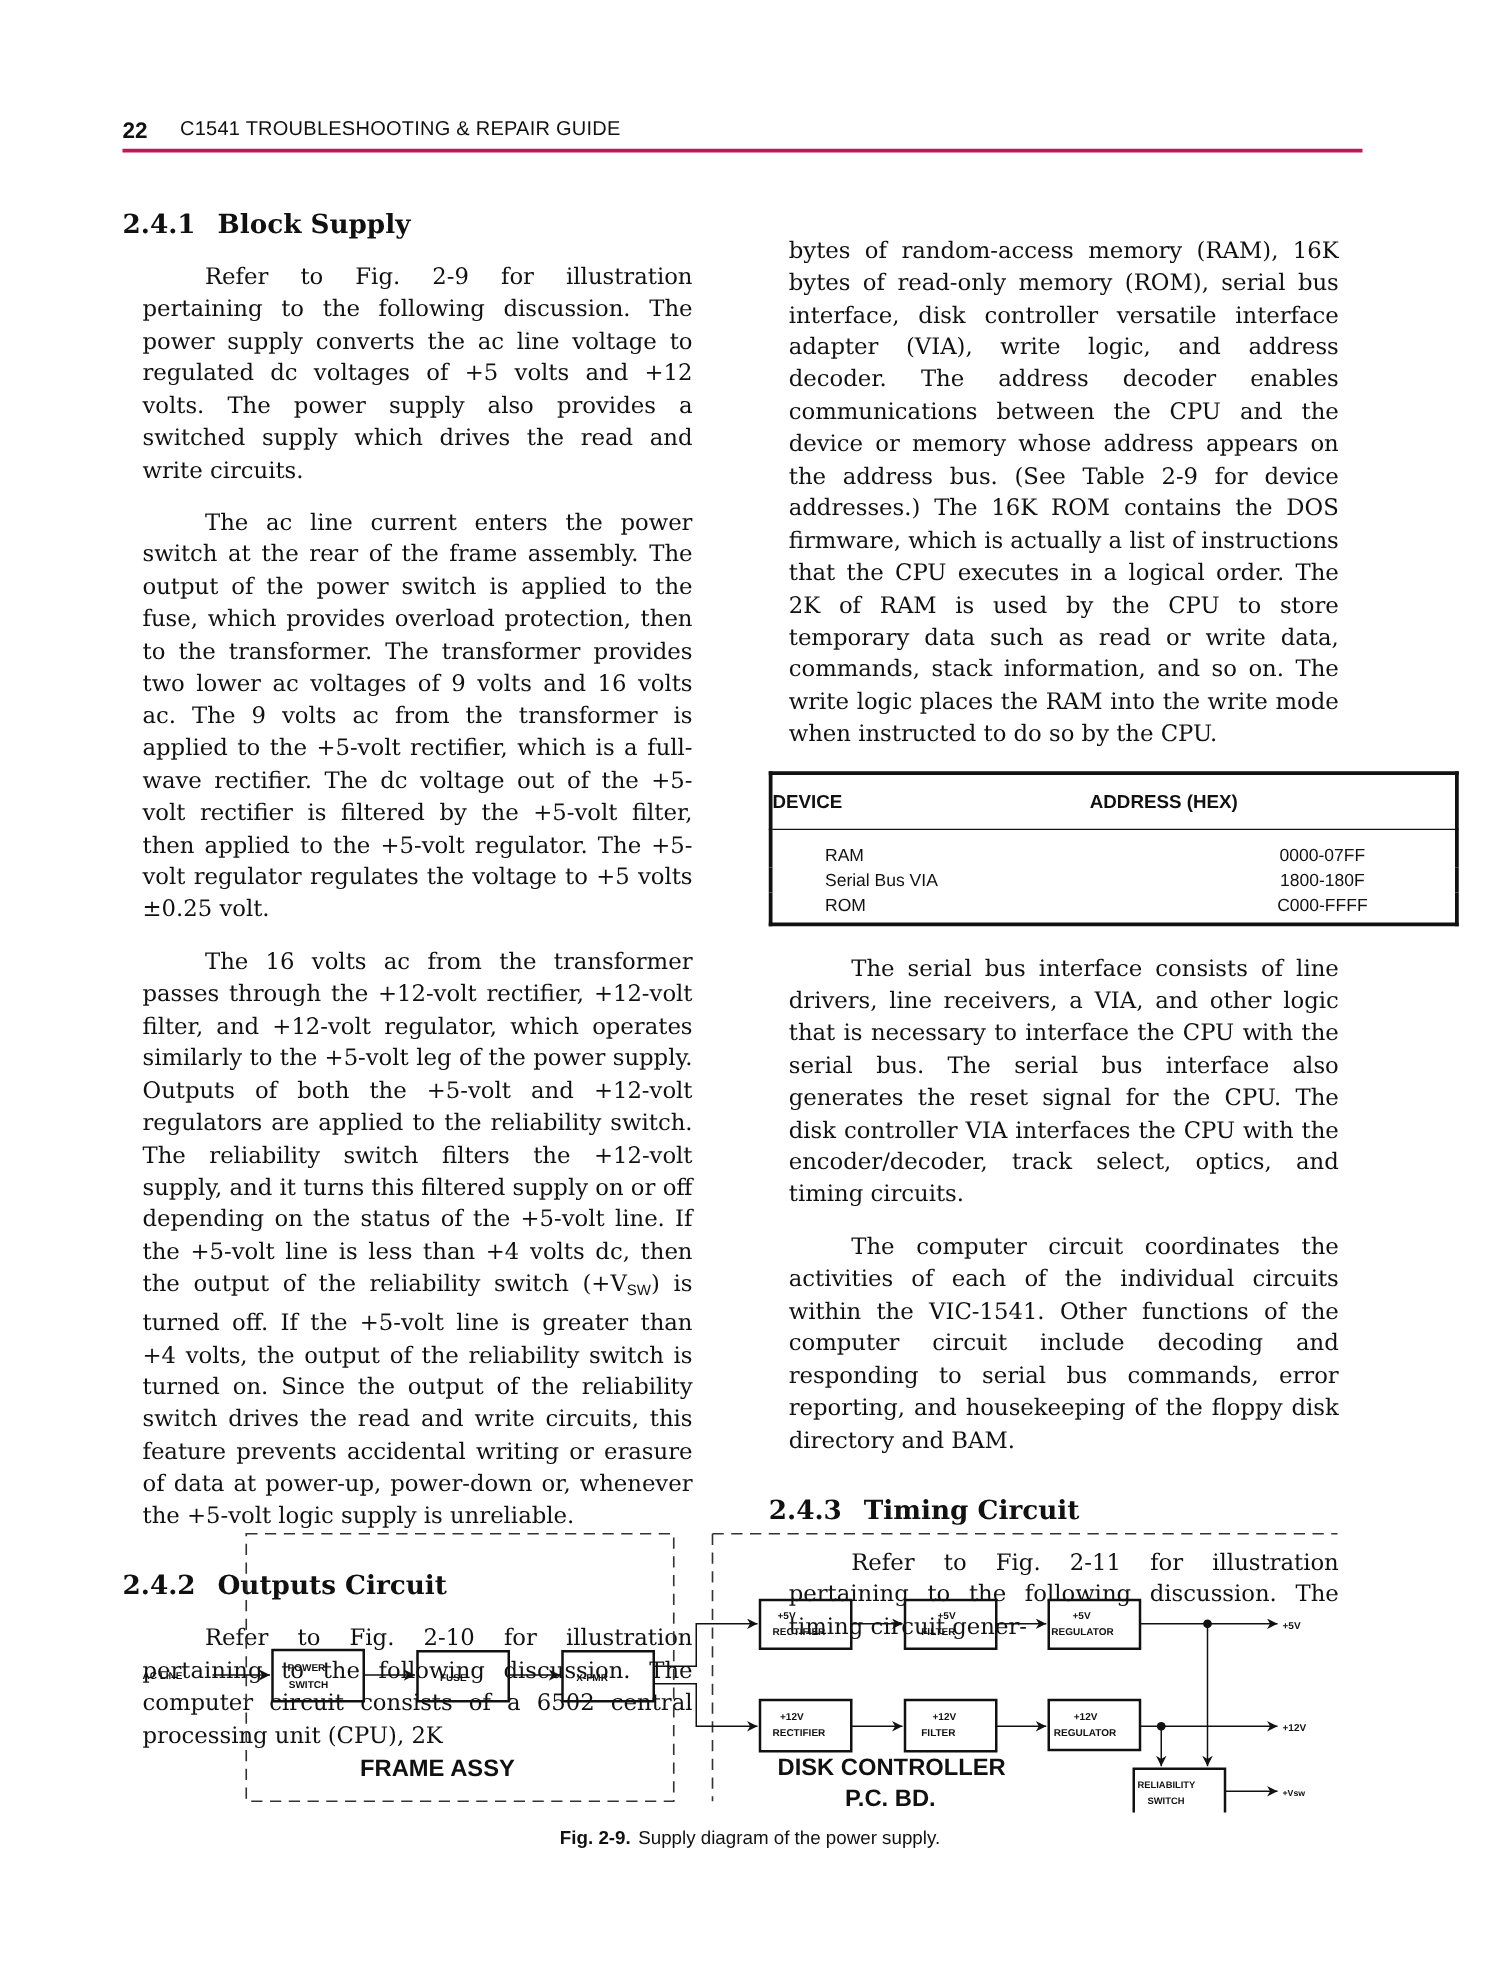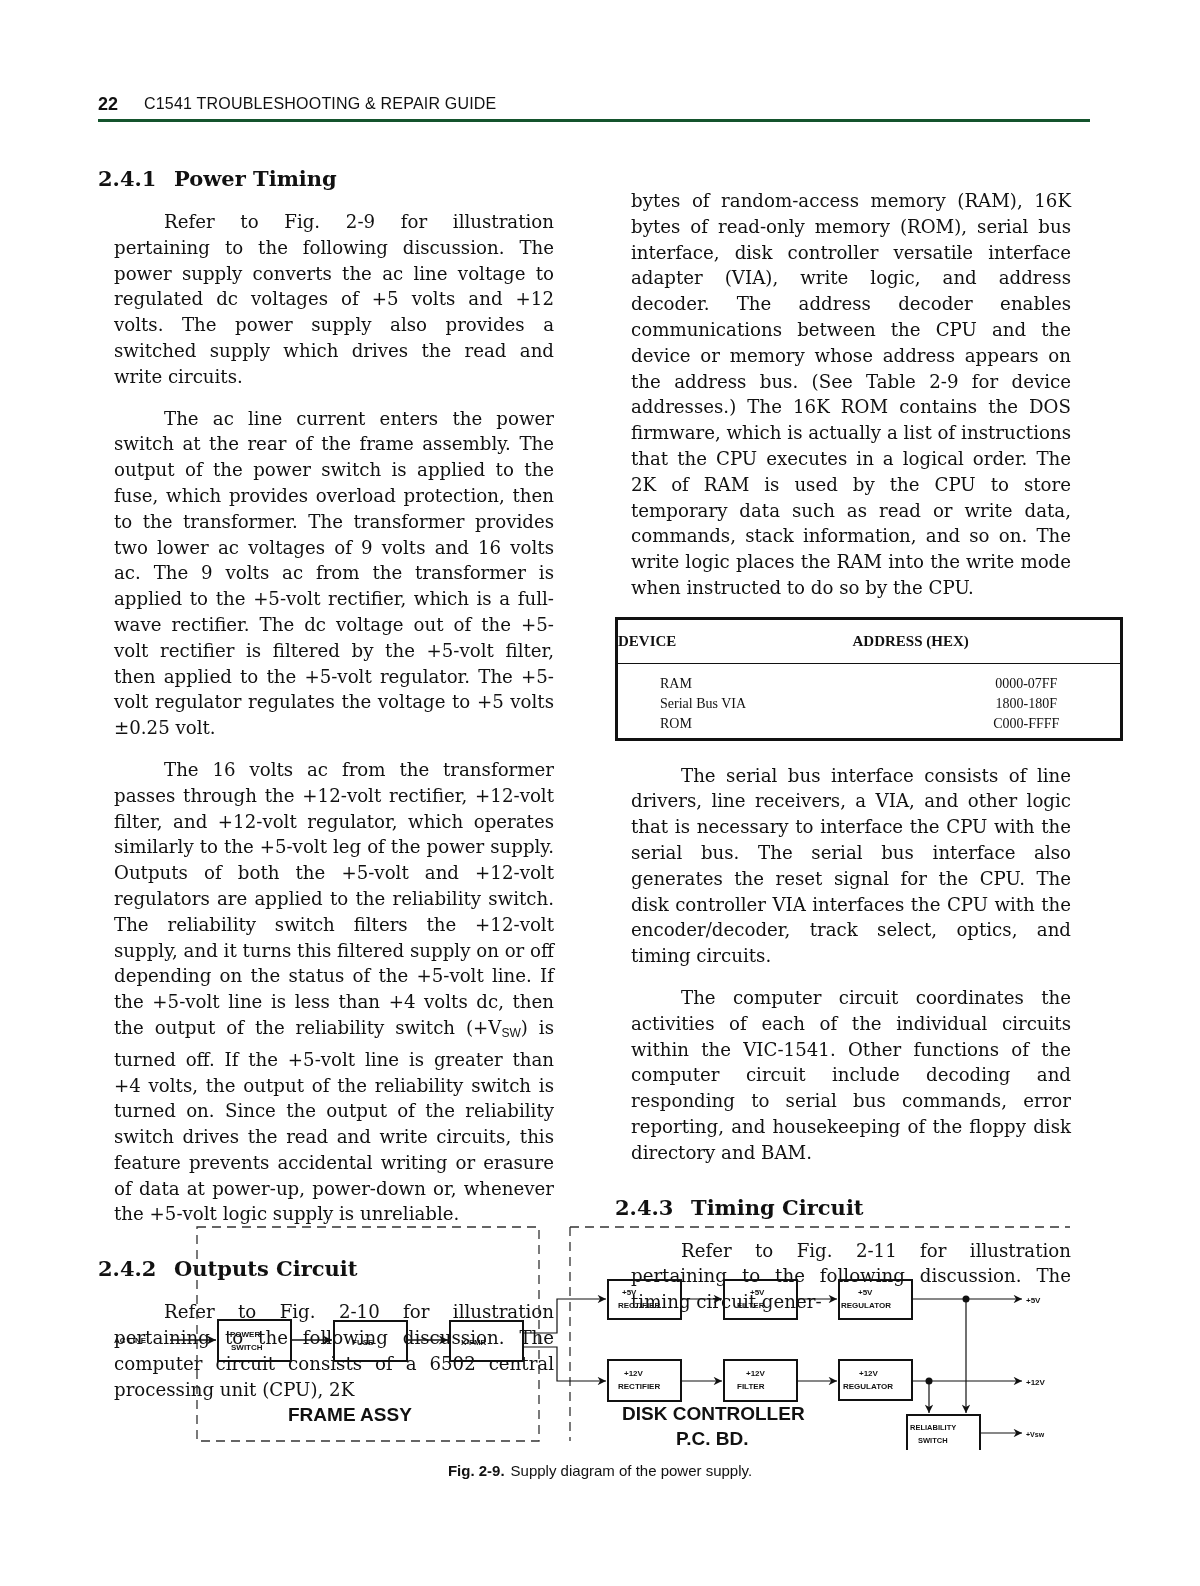--- a/index.html
+++ b/index.html
@@ -1,35 +1,35 @@
 <!DOCTYPE html>
 <html><head>
 <meta charset="utf-8">
 <style>
   * { box-sizing: border-box; margin: 0; padding: 0; }
   html, body { width: 1200px; height: 1586px; background: #ffffff; }
   body { position: relative; font-family: "DejaVu Serif", "Liberation Serif", serif; color: #111; overflow: hidden; }
 
-  .running-head { position: absolute; left: 98px; top: 94px; width: 992px; height: 28px; border-bottom: 3px solid #14532d; }
+  .running-head { position: absolute; left: 98px; top: 94px; width: 992px; height: 28px; border-bottom: 3px solid #be185d; }
   .running-head .pno { position: absolute; left: 0; top: 0; font-family: "Liberation Sans", sans-serif; font-weight: bold; font-size: 18px; }
   .running-head .title { position: absolute; left: 46px; top: 1px; font-family: "Liberation Sans", sans-serif; font-size: 16px; letter-spacing: 0.2px; }
 
   .col { position: absolute; top: 165px; width: 472px; font-size: 18.2px; line-height: 25.8px; text-align: justify; }
   .col.left { left: 98px; }
   .col.right { left: 615px; top: 172px; }
 
   h2 { font-family: "DejaVu Serif", serif; font-weight: bold; font-size: 21px; line-height: 28px; margin: 0; }
   h2 .num { display: inline-block; width: 76px; }
   p { text-indent: 50px; margin: 16px; }
   .gap { height: 12px; }
   sub { font-size: 12px; vertical-align: -3px; font-family: "Liberation Sans", sans-serif; }
 
   .table-caption { text-align: center; font-family: "Liberation Sans", sans-serif; font-size: 15px; margin: 18px 0 22px 0; }
   .table-caption b { margin-right: 10px; }
-  table.dev { width: 508px; border: 3px solid #111; border-collapse: collapse; font-family: Liberation Serif, serif; font-size: 14px; margin-bottom: 22px; }
+  table.dev { width: 552px; border: 3px solid #111; border-collapse: collapse; font-family: Liberation Sans, sans-serif; font-size: 14px; margin-bottom: 22px; }
   table.dev th { font-weight: bold; font-size: 15px; padding: 9px 0 8px 0; border-bottom: 1.5px solid #111; }
   table.dev td { padding: 0; line-height: 20px; }
   table.dev tr.first td { padding-top: 10px; margin-top: 37px; }
   table.dev tr.last td { padding-bottom: 4px; }
   table.dev td.d { padding-left: 42px; }
   table.dev td.a { text-align: center; padding-left: 80px; }
 
   .diagram { position: absolute; left: 110px; top: 1200px; width: 980px; height: 250px; }
   .fig-caption { position: absolute; left: 0; width: 1200px; top: 1462px; text-align: center; font-family: "Liberation Sans", sans-serif; font-size: 15px; }
   .fig-caption b { margin-right: 6px; }
@@ -37,21 +37,21 @@
 </head>
 <body>
 
 <div class="running-head">
   <span class="pno">22</span>
   <span class="title">C1541 TROUBLESHOOTING &amp; REPAIR GUIDE</span>
 </div>
 
 <div class="col left">
   <h2>
-    <span class="num">2.4.1</span><span>Power Timing</span>
+    <span class="num">2.4.1</span><span>Block Supply</span>
   </h2>
   <p>Refer to Fig. 2-9 for illustration pertaining to the following discussion. The power supply converts the ac line voltage to regulated dc voltages of +5 volts and +12 volts. The power supply also provides a switched supply which drives the read and write circuits.</p>
   <p>The ac line current enters the power switch at the rear of the frame assembly. The output of the power switch is applied to the fuse, which provides overload protection, then to the transformer. The transformer provides two lower ac voltages of 9 volts and 16 volts ac. The 9 volts ac from the transformer is applied to the +5-volt rectifier, which is a full-wave rectifier. The dc voltage out of the +5-volt rectifier is filtered by the +5-volt filter, then applied to the +5-volt regulator. The +5-volt regulator regulates the voltage to +5 volts ±0.25 volt.</p>
   <p><span>The 16 volts ac from the transformer passes through the +12-volt rectifier, +12-volt filter, and +12-volt regulator, which operates similarly to the +5-volt leg of the power supply. Outputs of both the +5-volt and +12-volt regulators are applied to the reliability switch. The reliability switch filters the +12-volt supply, and it turns this filtered supply on or off depending on the status of the +5-volt line. If the +5-volt line is less than +4 volts dc, then the output of the reliability switch (+V</span><sub>SW</sub><span>) is turned off. If the +5-volt line is greater than +4 volts, the output of the reliability switch is turned on. Since the output of the reliability switch drives the read and write circuits, this feature prevents accidental writing or erasure of data at power-up, power-down or, whenever the +5-volt logic supply is unreliable.</span></p>
   <div class="gap"></div>
   <h2>
     <span class="num">2.4.2</span><span>Outputs Circuit</span>
   </h2>
   <p>Refer to Fig. 2-10 for illustration pertaining to the following discussion. The computer circuit consists of a 6502 central processing unit (CPU), 2K</p>
 </div>

